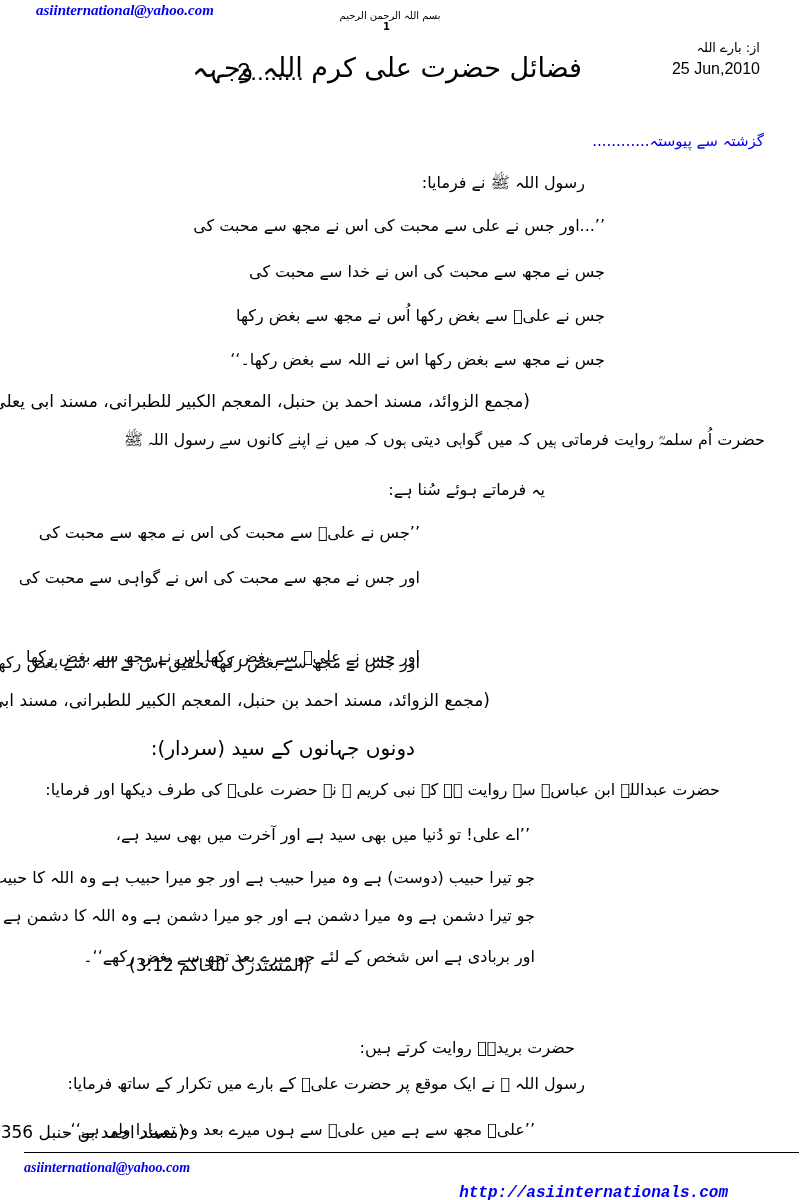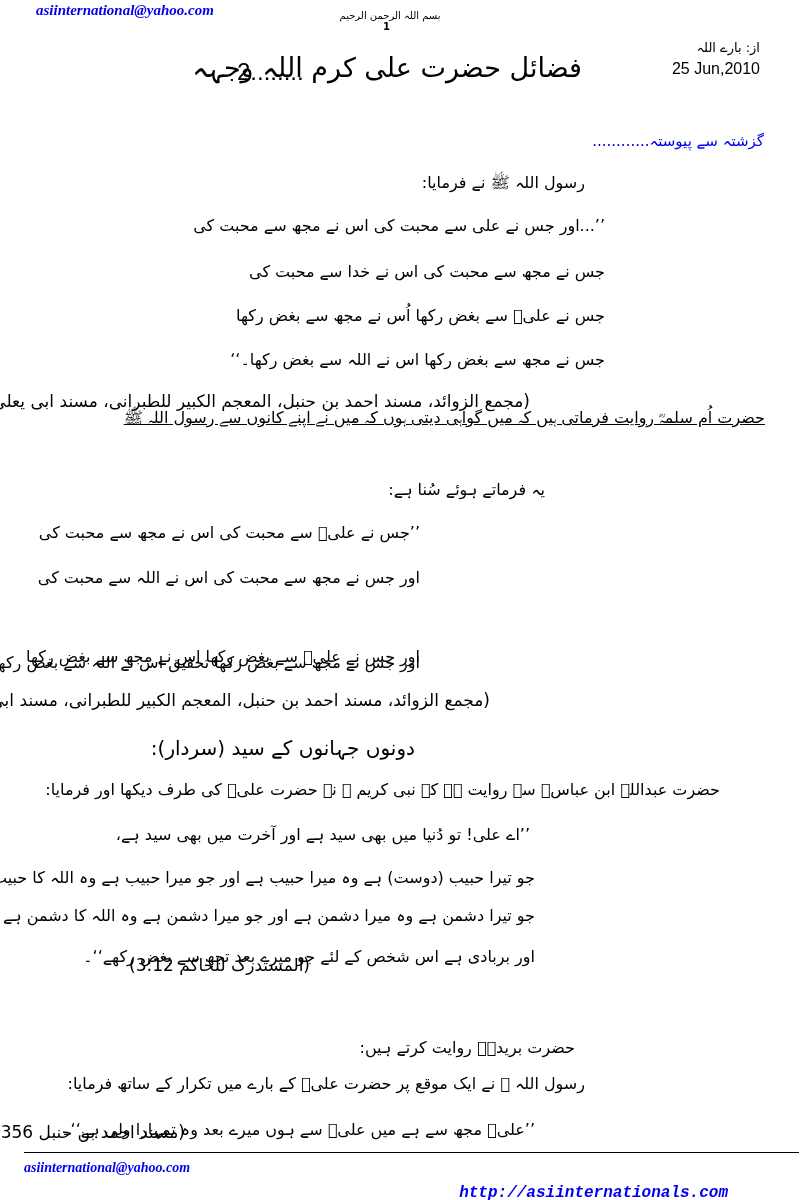--- a/index.html
+++ b/index.html
@@ -38,24 +38,24 @@
 
 <div class="abs ur blue-cont">گزشتہ سے پیوستہ............</div>
 
 <div class="abs ur line" style="right:215px; top:173px;">رسول اللہ ﷺ نے فرمایا:</div>
 <div class="abs ur line" style="right:195px; top:216px;">’’...اور جس نے علی سے محبت کی اس نے مجھ سے محبت کی</div>
 <div class="abs ur line" style="right:195px; top:262px;">جس نے مجھ سے محبت کی اس نے خدا سے محبت کی</div>
 <div class="abs ur line" style="right:195px; top:306px;">جس نے علیؑ سے بغض رکھا اُس نے مجھ سے بغض رکھا</div>
 <div class="abs ur line" style="right:195px; top:350px;">جس نے مجھ سے بغض رکھا اس نے اللہ سے بغض رکھا۔‘‘</div>
 <div class="abs ur cite" style="right:270px; top:391px;">(مجمع الزوائد، مسند احمد بن حنبل، المعجم الکبیر للطبرانی، مسند ابی یعلی، کنز العمال)</div>
 
-<div class="abs ur line" style="right:35px; top:408px;text-decoration:underline;">حضرت اُم سلمہؓ روایت فرماتی ہیں کہ میں گواہی دیتی ہوں کہ میں نے اپنے کانوں سے رسول اللہ ﷺ</div>
+<div class="abs ur line" style="right:35px; top:430px;">حضرت اُم سلمہؓ روایت فرماتی ہیں کہ میں گواہی دیتی ہوں کہ میں نے اپنے کانوں سے رسول اللہ ﷺ</div>
 <div class="abs ur line" style="right:255px; top:480px;">یہ فرماتے ہوئے سُنا ہے:</div>
 <div class="abs ur line" style="right:380px; top:523px;">’’جس نے علیؑ سے محبت کی اس نے مجھ سے محبت کی</div>
-<div class="abs ur line" style="right:380px; top:568px;">اور جس نے مجھ سے محبت کی اس نے اللہ سے محبت کی</div>
+<div class="abs ur line" style="right:380px; top:568px;">اور جس نے مجھ سے محبت کی اس نے گواہی سے محبت کی</div>
 <div class="abs ur line" style="right:380px; top:647px;">اور جس نے علیؑ سے بغض رکھا اس نے مجھ سے بغض رکھا</div>
 <div class="abs ur line" style="right:380px; top:653px;">اور جس نے مجھ سے بغض رکھا تحقیق اس نے اللہ سے بغض رکھا‘‘۔</div>
 <div class="abs ur cite" style="right:310px; top:690px;">(مجمع الزوائد، مسند احمد بن حنبل، المعجم الکبیر للطبرانی، مسند ابی یعلی، کنز العمال)</div>
 
 <div class="abs ur heading" style="right:385px; top:736px;">دونوں جہانوں کے سید (سردار):</div>
 <div class="abs ur line" style="right:80px; top:780px;">حضرت عبداللہ ابن عباسؓ سے روایت ہے کہ نبی کریم ﷺ نے حضرت علیؑ کی طرف دیکھا اور فرمایا:</div>
 <div class="abs ur line" style="right:270px; top:825px;">’’اے علی! تو دُنیا میں بھی سید ہے اور آخرت میں بھی سید ہے،</div>
 <div class="abs ur line" style="right:265px; top:868px;">جو تیرا حبیب (دوست) ہے وہ میرا حبیب ہے اور جو میرا حبیب ہے وہ اللہ کا حبیب ہے،</div>
 <div class="abs ur line" style="right:265px; top:906px;">جو تیرا دشمن ہے وہ میرا دشمن ہے اور جو میرا دشمن ہے وہ اللہ کا دشمن ہے۔</div>
 <div class="abs ur line" style="right:265px; top:947px;">اور بربادی ہے اس شخص کے لئے جو میرے بعد تجھ سے بغض رکھے‘‘۔</div>

